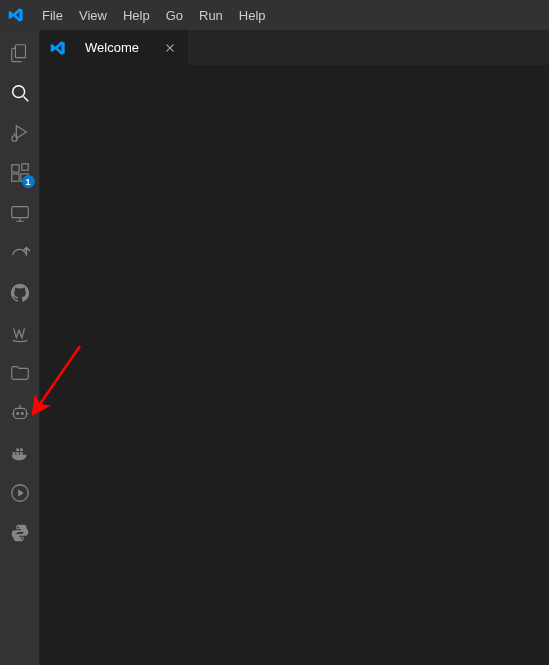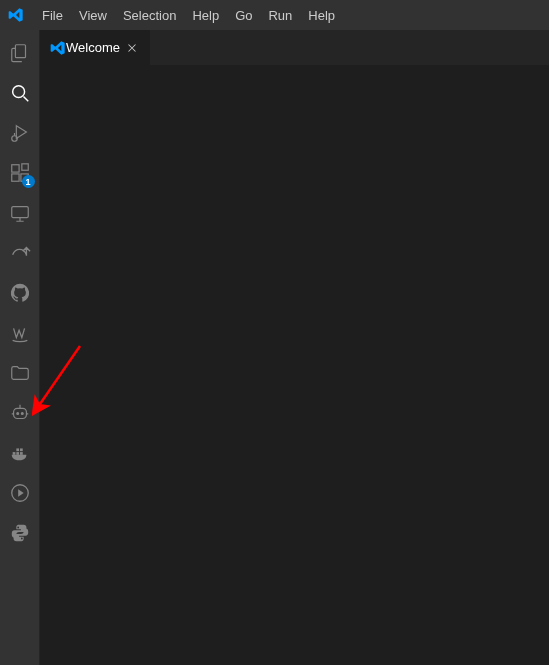--- a/index.html
+++ b/index.html
@@ -91,21 +91,21 @@
   height: 35px;
   background: #252526;
   display: flex;
   align-items: stretch;
 }
 .tab {
   background: #1e1e1e;
   display: flex;
   align-items: center;
   padding: 0 10px;
-  gap: 0;
+  gap: 19px;
   cursor: pointer;
   border-right: 1px solid #252526;
   min-width: 100px;
 }
 .tab-icon { display: flex; }
 .tab-label { color: #ffffff; font-size: 13px; }
 .tab-close {
   width: 16px;
   height: 16px;
   display: flex;
@@ -134,23 +134,20 @@
   <span class="logo">
     <svg viewBox="0 0 24 24" width="16" height="16">
         <path fill="#0098ff" d="M17 2l5 2v16l-5 2-9-8-5 4-2-1V7l2-1 5 4 9-8zm0 5l-5 5 5 5V7z"></path>
       </svg>
   </span>
   <div class="menu-item">
       <span>File</span>
     </div>
   <div class="menu-item">
       <span>View</span>
-    </div>
-  <div class="menu-item">
-      <span>Selection</span>
     </div>
   <div class="menu-item">
       <span>Help</span>
     </div>
   <div class="menu-item">
       <span>Go</span>
     </div>
   <div class="menu-item">
       <span>Run</span>
     </div>

